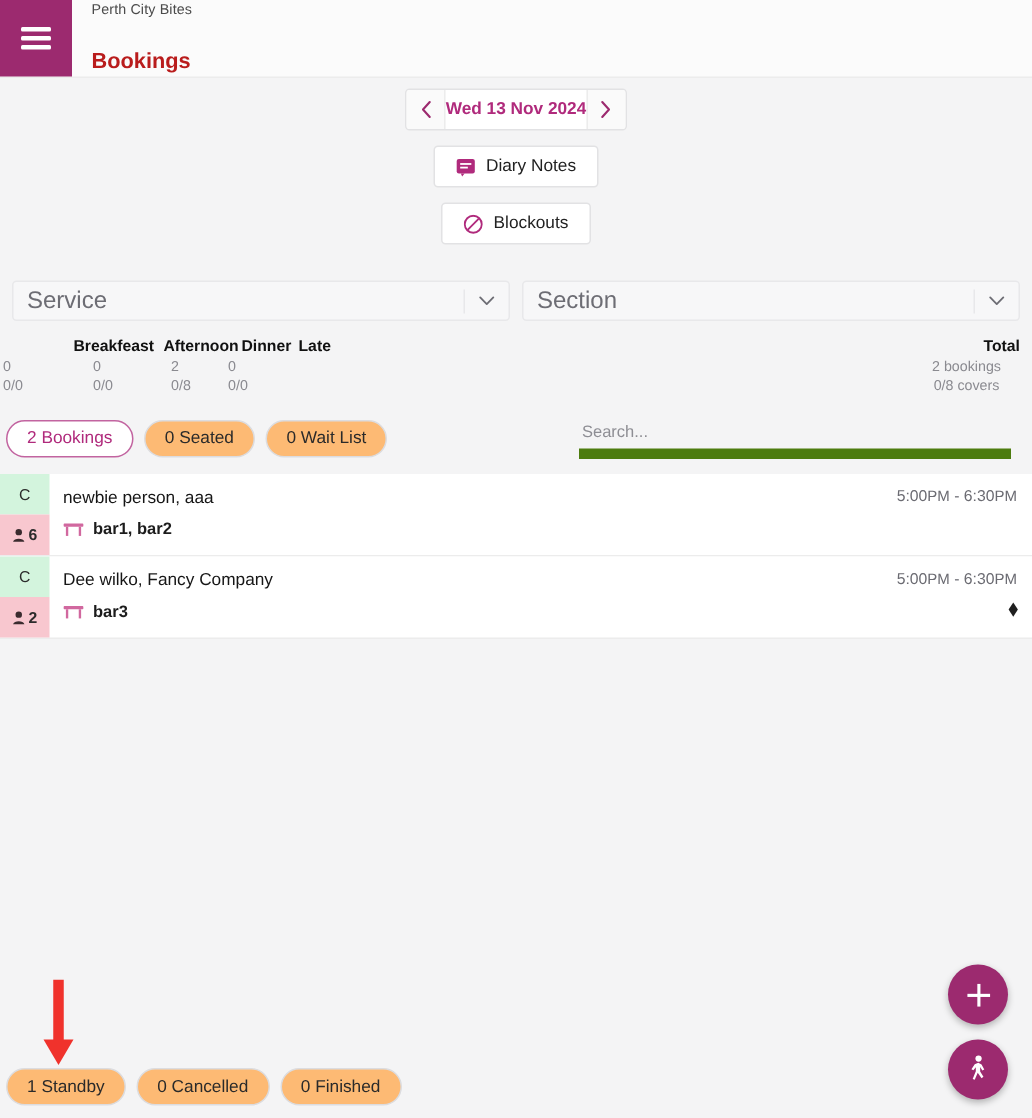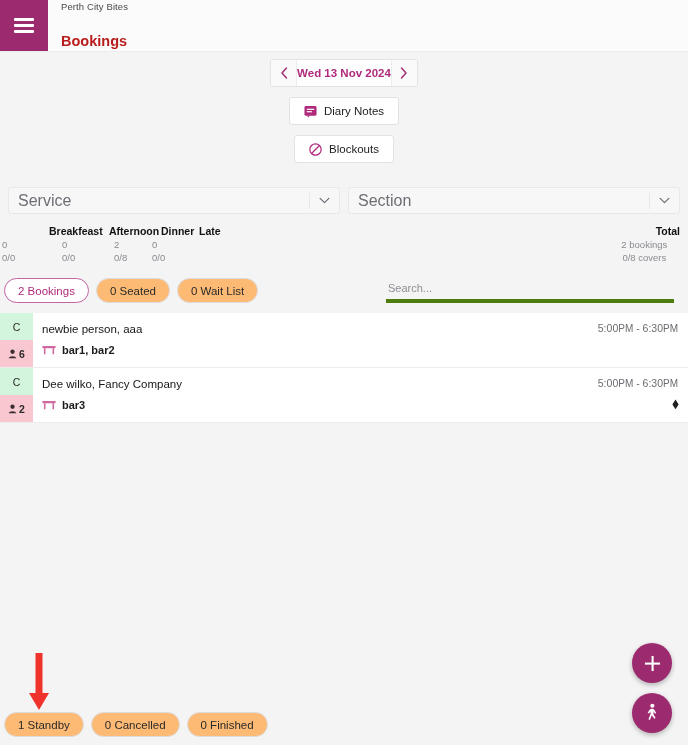--- a/index.html
+++ b/index.html
@@ -137,21 +137,21 @@
   }
   .chip.active {
     border-color: #c264a0;
     color: #b02a7c;
     background: #fff;
   }
   .search-wrap { margin-left: auto; width: 294px; padding-right: 6px; }
   .search-input {
     width: 100%;
     border: none;
-    border-bottom: 4px solid #4d7c0f;
+    border-bottom: 7px solid #4d7c0f;
     background: transparent;
     font-family: "Liberation Sans", sans-serif;
     font-size: 11px;
     color: #2a2a2a;
     padding: 3px 2px 5px 2px;
     outline: none;
   }
   .search-input::placeholder { color: #8e8e94; }
 
   

